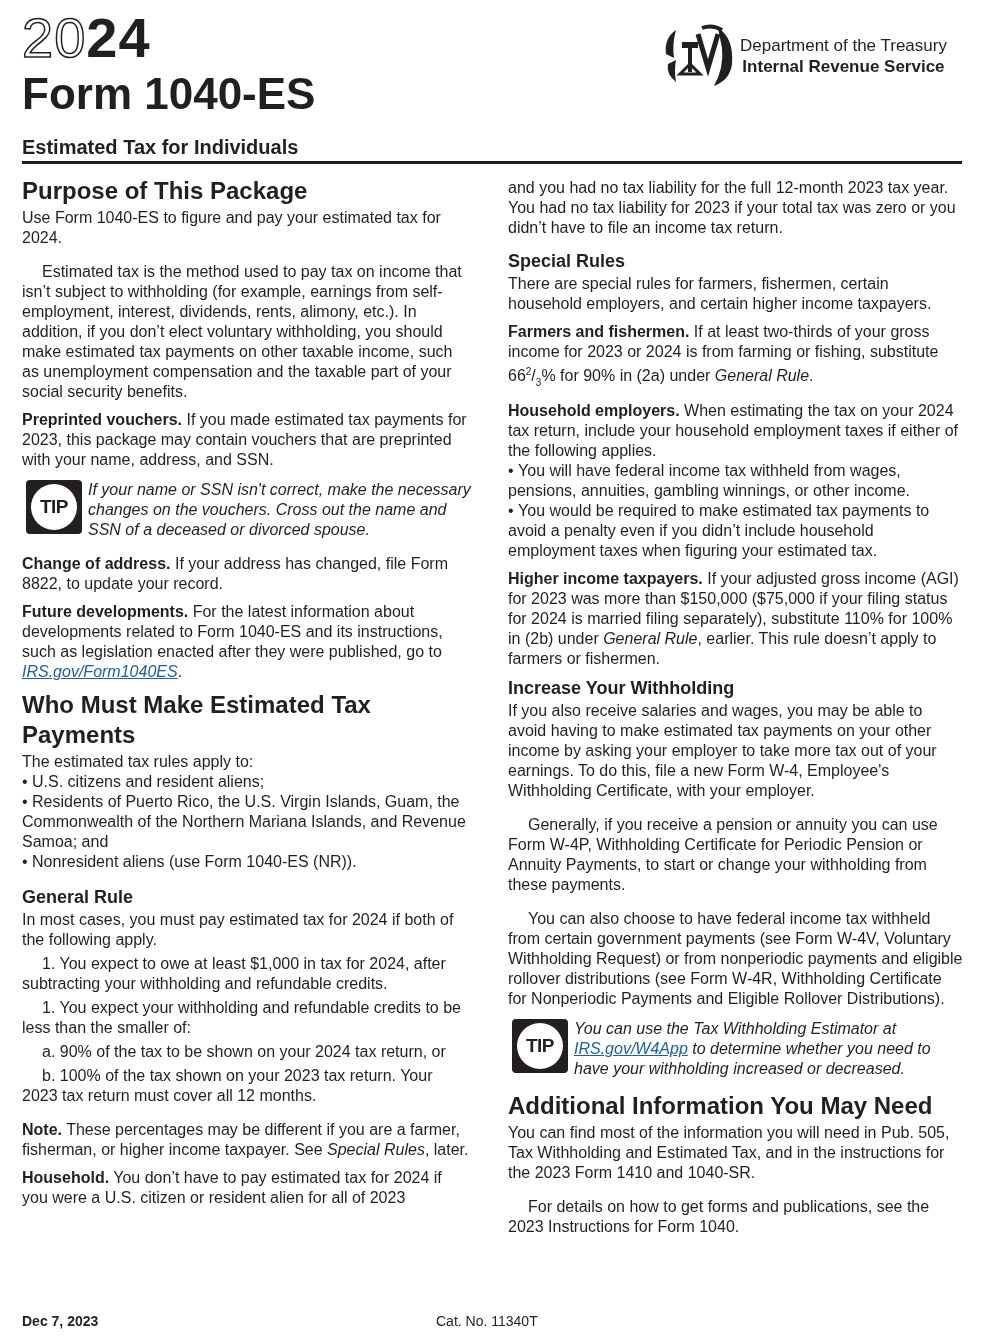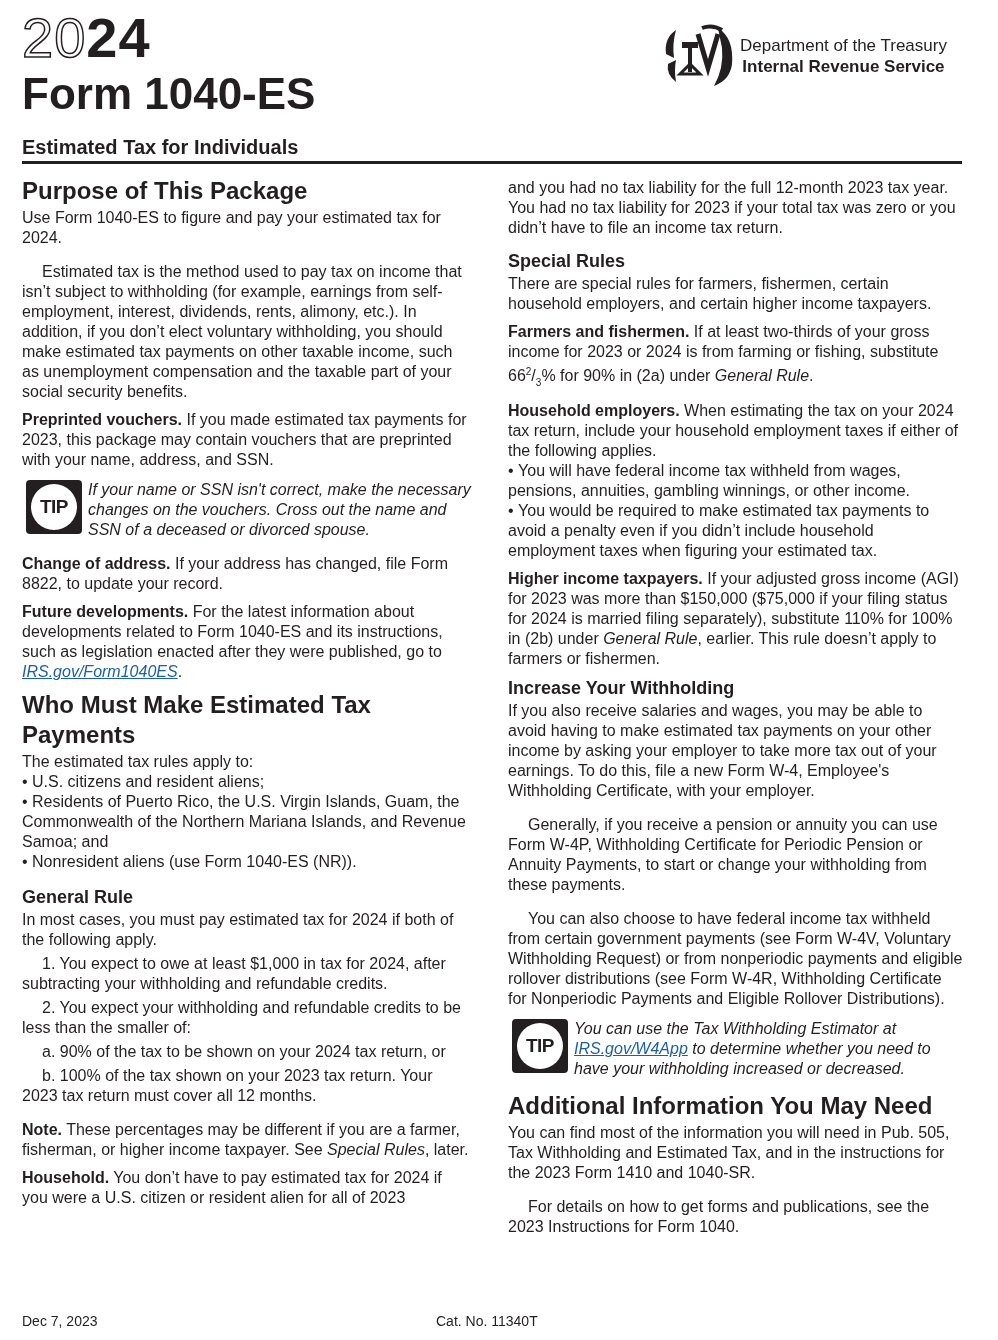--- a/index.html
+++ b/index.html
@@ -37,21 +37,21 @@
   .tip-badge {
     float: left; width: 56px; height: 54px; background: #231f20; border-radius: 4px;
     margin: 0 6px 0 4px; display: flex; align-items: center; justify-content: center;
   }
   .tip-badge span {
     display: flex; align-items: center; justify-content: center;
     width: 46px; height: 46px; border-radius: 50%; background: #fff; color: #231f20;
     font-style: normal; font-weight: 900; font-size: 19px; letter-spacing: -0.5px;
   }
   .footer { position: absolute; top: 1313px; font-size: 14px; }
-  .footer-date { left: 22px; font-weight: normal; }
+  .footer-date { left: 22px; font-weight: bold; }
   .footer-cat { left: 436px; }
 </style>
 </head>
 <body>
 
 <div class="year"><span class="outline">20</span><span>24</span></div>
 <div class="form-title">Form 1040-ES</div>
 <div class="subtitle">Estimated Tax for Individuals</div>
 <div class="rule"></div>
 
@@ -88,21 +88,21 @@
 
   <h2>Who Must Make Estimated Tax Payments</h2>
   <p style="margin-bottom:0">The estimated tax rules apply to:</p>
   <div class="bullet">U.S. citizens and resident aliens;</div>
   <div class="bullet">Residents of Puerto Rico, the U.S. Virgin Islands, Guam, the Commonwealth of the Northern Mariana Islands, and Revenue Samoa; and</div>
   <div class="bullet">Nonresident aliens (use Form 1040-ES (NR)).</div>
 
   <h3 style="margin-top:14px">General Rule</h3>
   <p style="margin-bottom:4px">In most cases, you must pay estimated tax for 2024 if both of the following apply.</p>
   <p class="sub-item">1.  You expect to owe at least $1,000 in tax for 2024, after subtracting your withholding and refundable credits.</p>
-  <p class="sub-item">2.  You expect your withholding and refundable credits to be less than the smaller of:</p>
+  <p class="sub-item">1.  You expect your withholding and refundable credits to be less than the smaller of:</p>
   <p class="sub-item">a.  90% of the tax to be shown on your 2024 tax return, or</p>
   <p class="sub-item">b.  100% of the tax shown on your 2023 tax return. Your 2023 tax return must cover all 12 months.</p>
   <p class="mt"><span class="lead">Note.</span><span> These percentages may be different if you are a farmer, fisherman, or higher income taxpayer. See </span><em>Special Rules</em><span>, later.</span></p>
   <p><span class="lead">Household.</span><span> You don’t have to pay estimated tax for 2024 if you were a U.S. citizen or resident alien for all of 2023</span></p>
 </div>
 
 <div class="col col-right">
   <p>and you had no tax liability for the full 12-month 2023 tax year. You had no tax liability for 2023 if your total tax was zero or you didn’t have to file an income tax return.</p>
   <h3 style="margin-top:12px">Special Rules</h3>
   <p>There are special rules for farmers, fishermen, certain household employers, and certain higher income taxpayers.</p>

